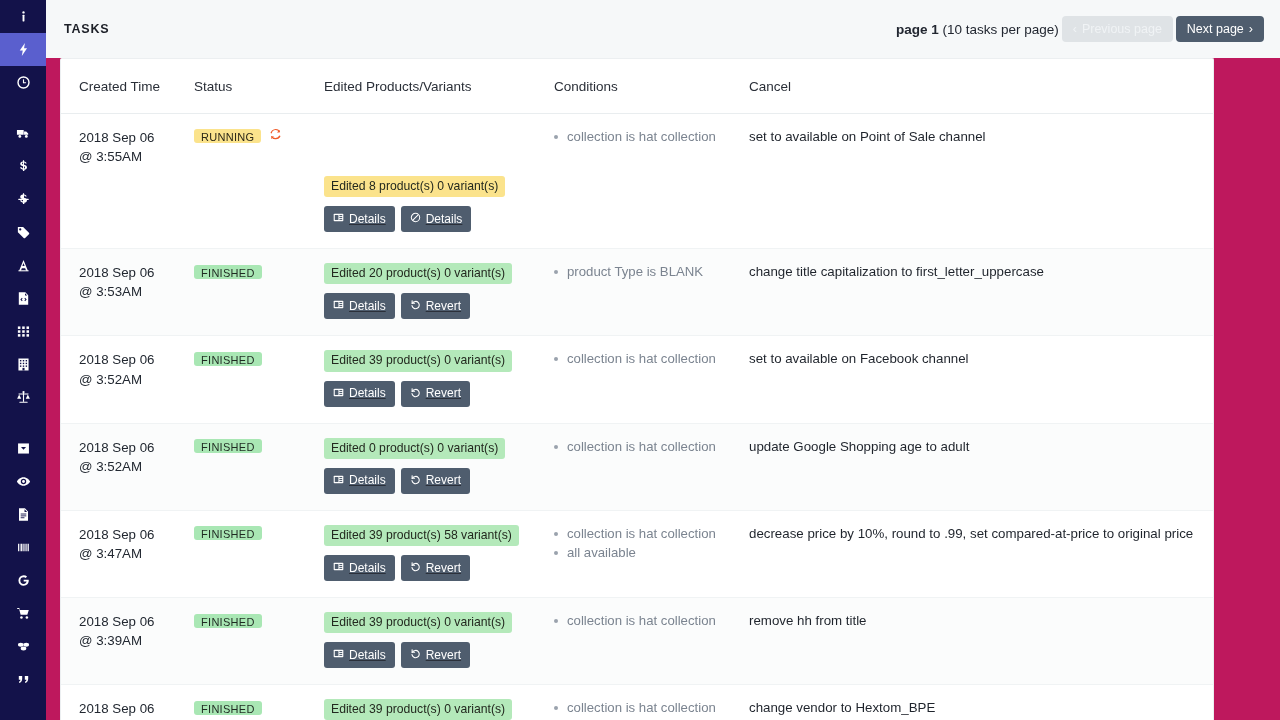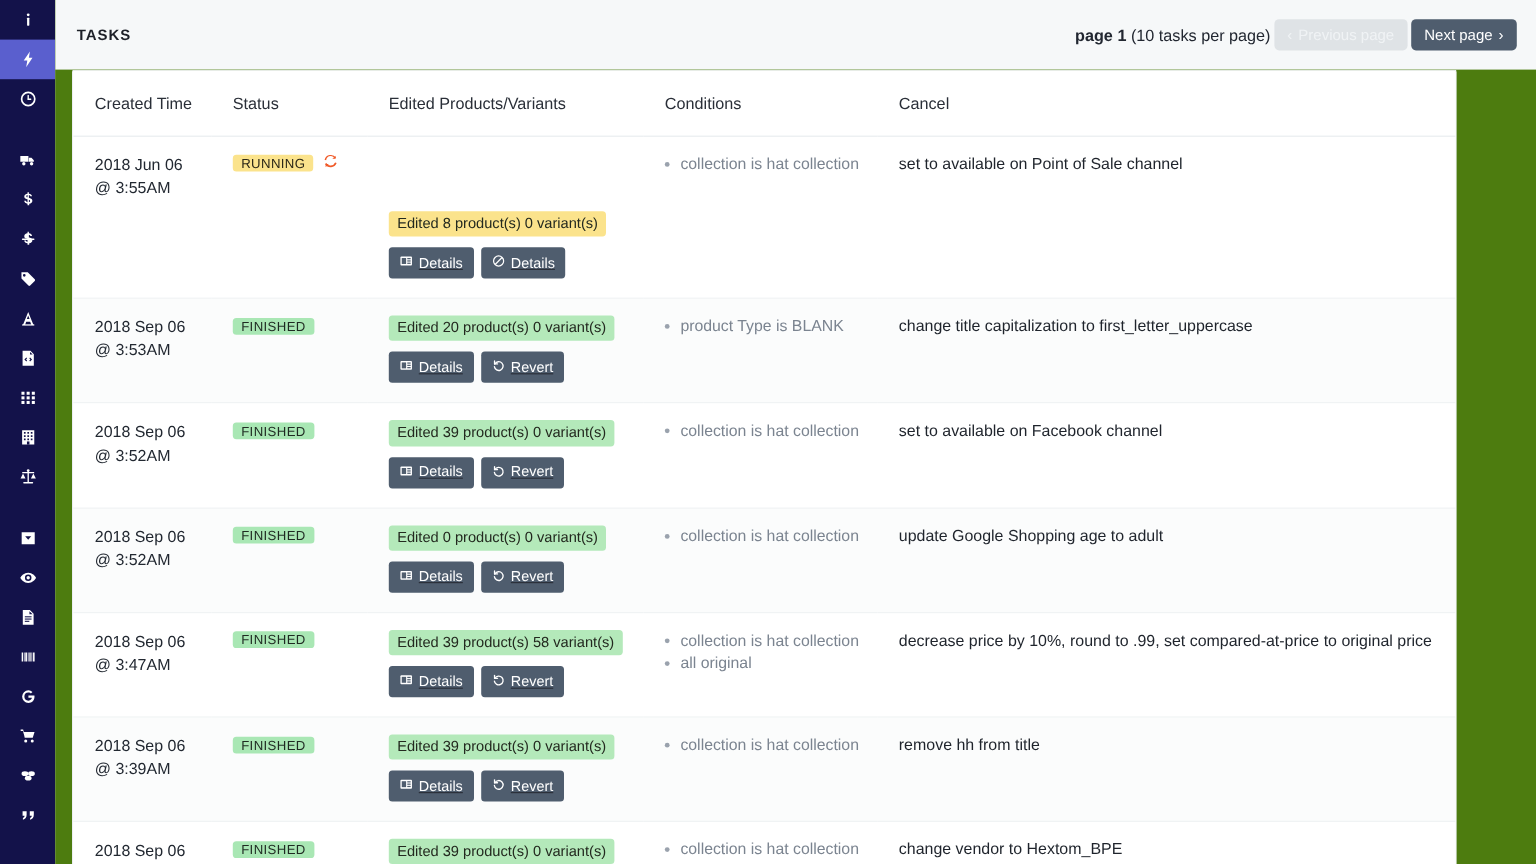--- a/index.html
+++ b/index.html
@@ -28,21 +28,21 @@
     position: relative;
   }
   .side-item svg { display: block; }
   .side-item.active { background: #5a5fce; }
   .side-gap { height: 18px; flex: 0 0 auto; }
 
   
   .main {
     flex: 1;
     height: 720px;
-    background: #4d7c0f;
+    background: #be185d;
     overflow: hidden;
     position: relative;
   }
 
   .topbar {
     height: 58px;
     padding: 0 16px 0 18px;
     display: flex; align-items: center; justify-content: space-between;
     background: #f6f8f9;
   }
@@ -411,21 +411,21 @@
           <tr>
             <th class="col-time">Created Time</th>
             <th class="col-status">Status</th>
             <th class="col-edited">Edited Products/Variants</th>
             <th class="col-cond">Conditions</th>
             <th class="col-edit">Cancel</th>
           </tr>
         </thead>
         <tbody id="tbody">
             <tr>
-              <td class="time-cell">2018 Jun 06 @ 3:55AM</td>
+              <td class="time-cell">2018 Sep 06 @ 3:55AM</td>
               <td><span class="badge running">RUNNING</span><span class="spin-icon"><svg width="13" height="13" viewBox="0 0 16 16" fill="currentColor">
                     <path d="M8 2.4c1.9 0 3.5 1.1 4.3 2.7l1.3-.9A6.6 6.6 0 0 0 1.8 6.3l1.6.45A5 5 0 0 1 8 2.4zM3.6 9.7l-1.3.9A6.6 6.6 0 0 0 14.2 9.7l-1.6-.45A5 5 0 0 1 3.6 9.7z"></path>
                     <path d="M13.1 2.1v3.3h-3.3zM2.9 13.9v-3.3h3.3z"></path>
                   </svg></span></td>
               <td><div class="edited-tag yellow">Edited 8 product(s) 0 variant(s)</div><div class="row-actions">
                   <button class="btn-action">
                     <span><svg width="11" height="11" viewBox="0 0 16 16" fill="currentColor">
                         <rect x="1" y="2.6" width="14" height="10.8" rx="1.2"></rect>
                         <rect x="2.6" y="4.4" width="5.3" height="7.2" fill="#4f5d6e"></rect>
                         <rect x="9.3" y="4.4" width="4.1" height="1.5" fill="#4f5d6e"></rect>
@@ -558,21 +558,21 @@
                         <path d="M3.1 6.2h3.6"></path>
                         <path d="M3.1 6.2V2.7"></path>
                         <path d="M3.6 6.1A5.3 5.3 0 1 1 2.9 9.6"></path>
                       </svg></span>
                     <span>Revert</span>
                   </button>
                 </div></td>
               <td>
                 <ul class="cond-list">
                   <li>collection is hat collection</li>
-                  <li>all original</li>
+                  <li>all available</li>
                 </ul>
               </td>
               <td class="editing-cell">decrease price by 10%, round to .99, set compared-at-price to original price</td>
             </tr>
             <tr>
               <td class="time-cell">2018 Sep 06 @ 3:39AM</td>
               <td><span class="badge finished">FINISHED</span></td>
               <td><div class="edited-tag green">Edited 39 product(s) 0 variant(s)</div><div class="row-actions">
                   <button class="btn-action">
                     <span><svg width="11" height="11" viewBox="0 0 16 16" fill="currentColor">

